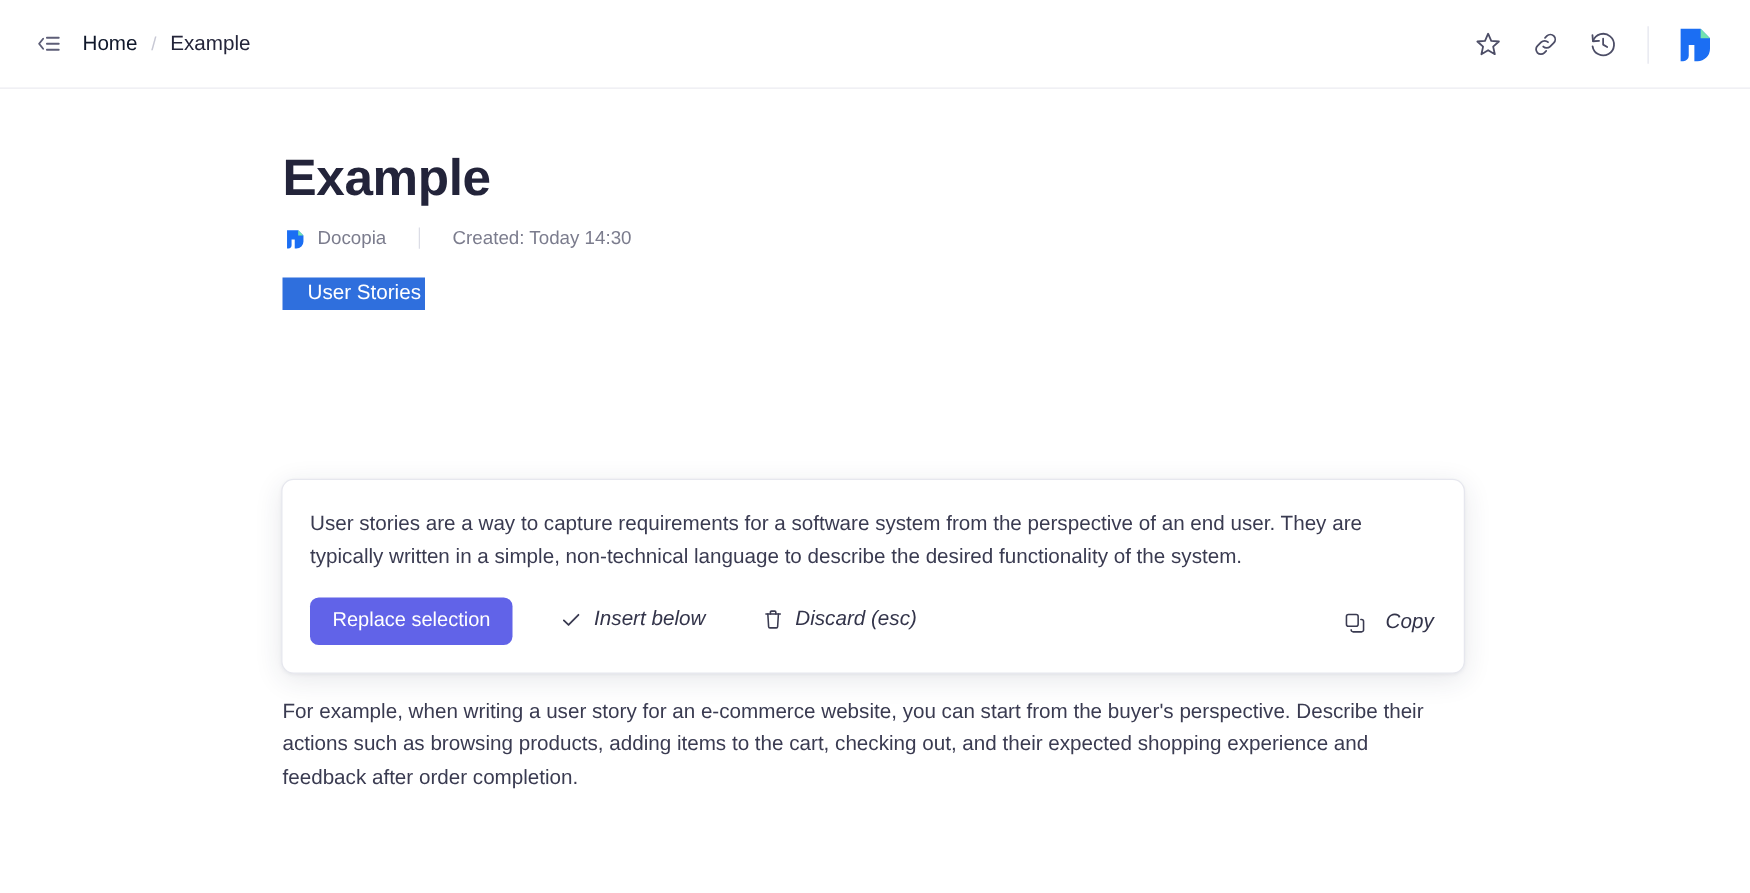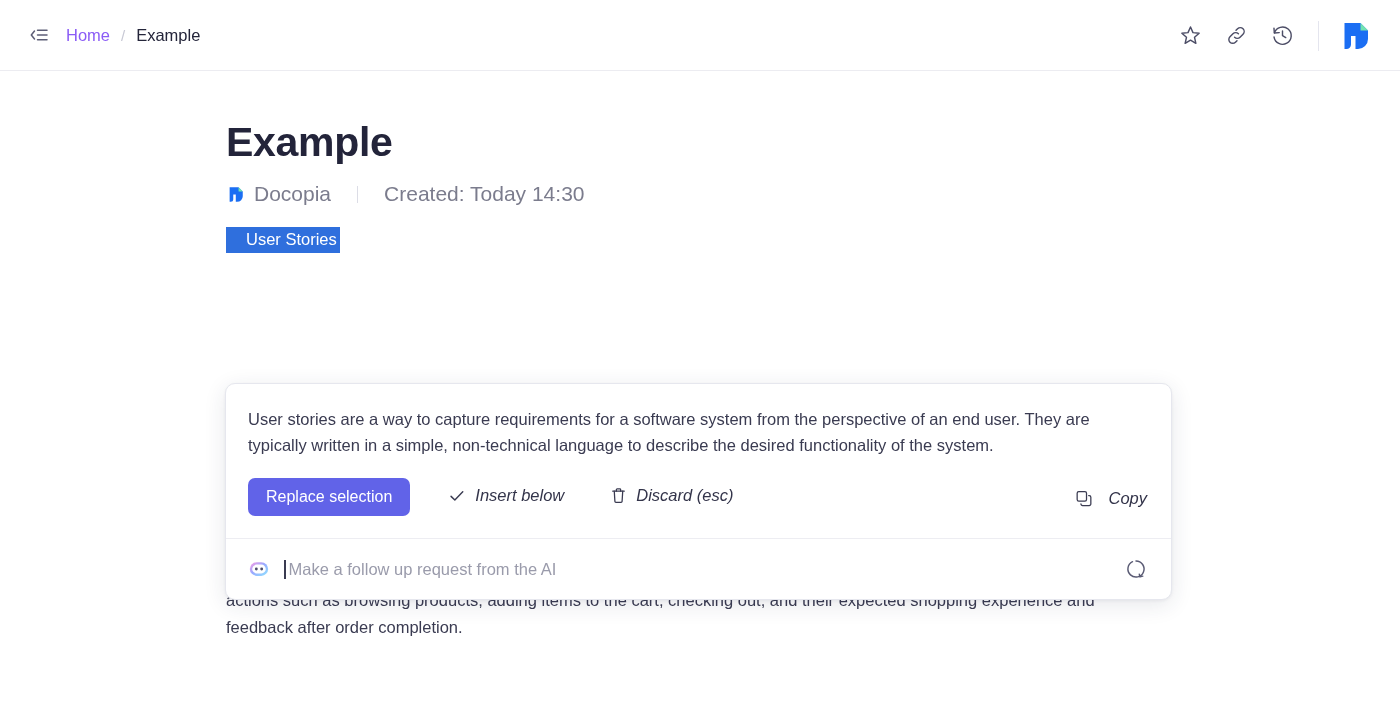--- a/index.html
+++ b/index.html
@@ -32,21 +32,21 @@
   .collapse-icon {
     width: 26px; height: 26px;
     display: flex; align-items: center; justify-content: center;
     cursor: pointer;
   }
   .breadcrumb {
     display: flex; align-items: center;
     font-size: 16.5px;
     gap: 11px;
   }
-  .crumb-home { color: #8b5cf6; cursor: pointer; }
+  .crumb-home { color: #0f172a; cursor: pointer; }
   .crumb-sep  { color: #c7c8d4; font-size: 15px; }
   .crumb-cur  { color: #24253a; }
 
   .topbar-right {
     position: absolute;
     right: 22px; top: 0; height: 71px;
     display: flex; align-items: center; gap: 0px;
   }
   .tb-icon {
     width: 46px; height: 46px;
@@ -70,23 +70,22 @@
   .doc-title {
     font-size: 41px;
     font-weight: bold;
     color: #23243a;
     letter-spacing: -0.3px;
     margin-top: 48px;
     line-height: 1.15;
   }
   .doc-meta {
     display: flex;
-    align-items: center;
     margin-top: 16px;
-    font-size: 21px;
+    font-size: 15px;
     color: #868797;
   }
   .meta-logo { width: 19px; height: 19px; margin-right: 9px; display:block; }
   .meta-author { color: #7b7c8d; }
   .meta-divider {
     width: 1px; height: 17px;
     background: #dcdde6;
     margin: 0 26px;
   }
   .meta-created { color: #7b7c8d; }
@@ -333,38 +332,15 @@
         <span>
           <svg width="18" height="18" viewBox="0 0 20 20" fill="none" style="display:block">
             <rect x="2.4" y="2.4" width="10.4" height="10.4" rx="1.8" stroke="#3a3b51" stroke-width="1.4"></rect>
             <path d="M6.6 16.0 A1.8 1.8 0 0 0 8.4 17.8 H15.8 A1.8 1.8 0 0 0 17.6 16.0 V8.6 A1.8 1.8 0 0 0 15.8 6.8 H15.2" stroke="#3a3b51" stroke-width="1.4" stroke-linecap="round" stroke-linejoin="round"></path>
           </svg>
         </span>
         <span>Copy</span>
       </button>
     </div>
 
-    <div class="ai-input-row">
-      <svg class="ai-bot-icon" viewBox="0 0 24 24">
-        <defs>
-          <linearGradient id="botg" x1="0" y1="0" x2="1" y2="1">
-            <stop offset="0%" stop-color="#ff9ae0"></stop>
-            <stop offset="45%" stop-color="#9aa8ff"></stop>
-            <stop offset="100%" stop-color="#8fe6ff"></stop>
-          </linearGradient>
-        </defs>
-        <rect x="2" y="4.5" width="20" height="15" rx="7.5" fill="url(#botg)"></rect>
-        <rect x="4.6" y="7.2" width="14.8" height="9.6" rx="4.8" fill="#ffffff"></rect>
-        <circle cx="9.1" cy="12" r="1.55" fill="#4b4d6b"></circle>
-        <circle cx="14.9" cy="12" r="1.55" fill="#4b4d6b"></circle>
-      </svg>
-      <span class="ai-caret"></span>
-      <input class="ai-input" type="text" placeholder="Make a follow up request from the AI" style="">
-      <span class="spinner-icon">
-        <svg width="22" height="22" viewBox="0 0 24 24" fill="none">
-          <path d="M12 3.2 A8.8 8.8 0 1 1 8.2 4.05" stroke="#5a5b74" stroke-width="1.6" stroke-linecap="round"></path>
-          <path d="M15.6 17.6 L16.4 20.6 L19.4 19.8" stroke="#5a5b74" stroke-width="1.6" stroke-linecap="round" stroke-linejoin="round" fill="none"></path>
-        </svg>
-      </span>
-    </div>
 
   </div>
 </div>
 
 </body></html>

